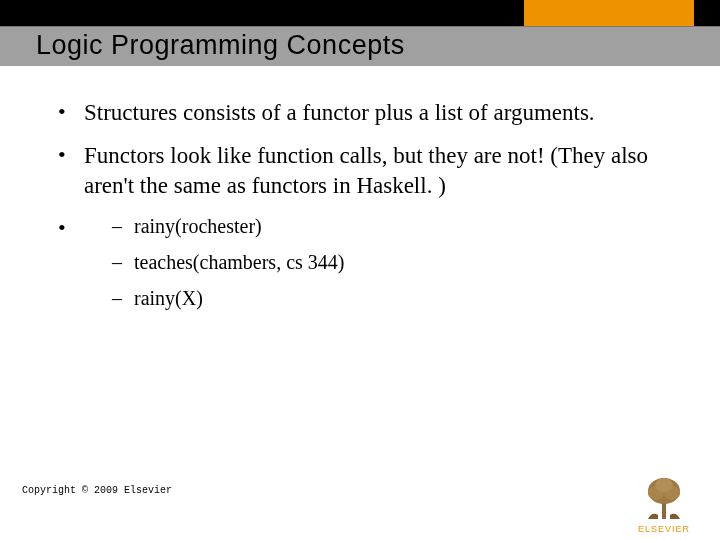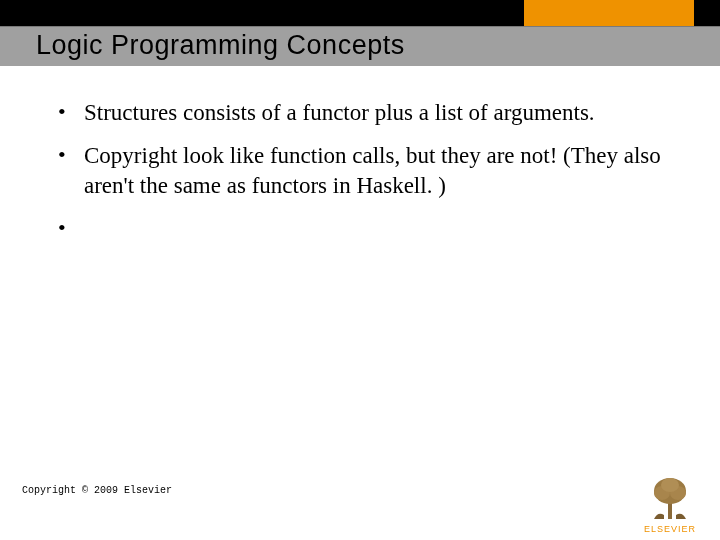--- a/index.html
+++ b/index.html
@@ -83,21 +83,20 @@
     bottom: 44px;
     font-family: Liberation Mono, monospace;
     font-size: 10px;
     color: #000;
   }
   .logo-wrap {
     position: absolute;
     right: 18px;
     bottom: 6px;
     width: 64px;
-    text-align: center;
   }
   .logo-tree {
     width: 52px; height: 44px;
     margin: 0 auto;
   }
   .logo-text {
     font-family: Arial, sans-serif;
     font-size: 9px;
     letter-spacing: 1px;
     color: #ef9200;
@@ -110,23 +109,34 @@
 <div class="top-black"></div>
 <div class="top-orange"></div>
 <div class="title-bar"></div>
 <div class="title-text">Logic Programming Concepts</div>
 
 <div class="content">
   <div class="bullet-item">
     <span>Structures consists of a functor plus a list of arguments.</span>
   </div>
   <div class="bullet-item">
-    <span>Copyright look like function calls, but they are not! (They also aren't the same as functors in Haskell. )</span>
+    <span>Functors look like function calls, but they are not! (They also aren't the same as functors in Haskell. )</span>
   </div>
   <div class="bullet-item">
+    <div class="sub-list">
+      <div class="sub-item">
+        <span>rainy(rochester)</span>
+      </div>
+      <div class="sub-item">
+        <span>teaches(chambers, cs 344)</span>
+      </div>
+      <div class="sub-item">
+        <span>rainy(X)</span>
+      </div>
+    </div>
   </div>
 </div>
 
 <div class="copyright">Copyright © 2009 Elsevier</div>
 
 <div class="logo-wrap">
   <svg class="logo-tree" viewBox="0 0 52 44">
     <g fill="#8a6a3a">
       <rect x="24" y="24" width="4" height="20"></rect>
       <ellipse cx="26" cy="16" rx="16" ry="13" fill="#9c7a42"></ellipse>

